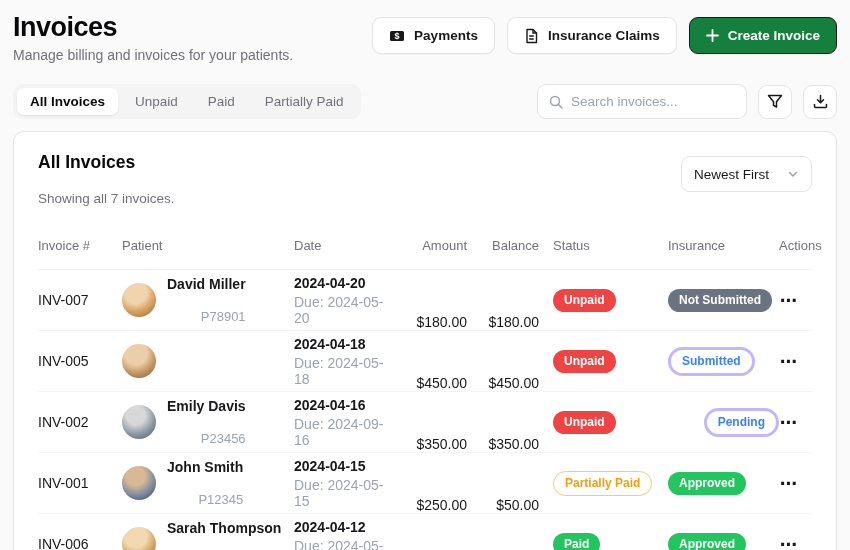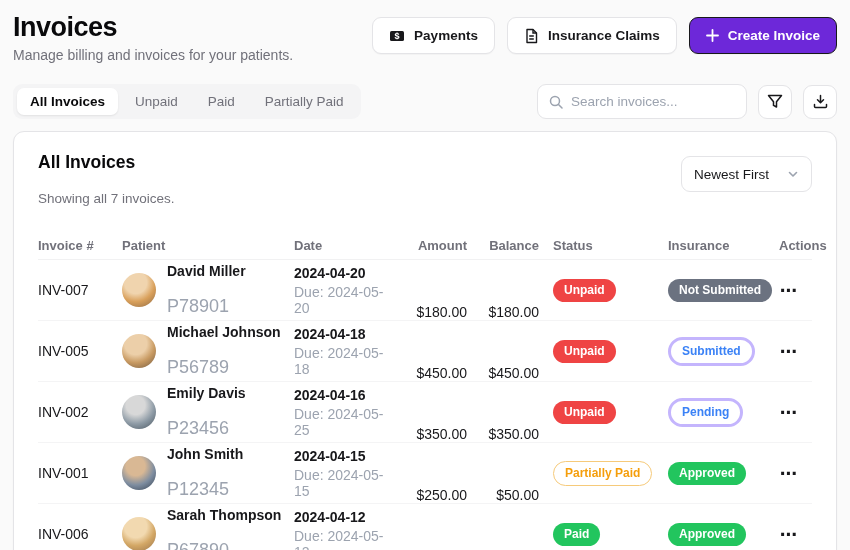--- a/index.html
+++ b/index.html
@@ -12,21 +12,21 @@
 
   
   .top { display:flex; justify-content:space-between; align-items:flex-start; }
   .page-title { font-size:27px; font-weight:700; color:#09090b; letter-spacing:-0.5px; }
   .page-sub { font-size:14px; color:#71717a; margin-top:4px; }
   .top-actions { display:flex; gap:12px; padding-top:5px; }
   .btn { display:inline-flex; align-items:center; gap:9px; height:37px; padding:0 16px;
          border-radius:9px; font-size:13.5px; font-weight:600; cursor:pointer;
          border:1px solid #e4e4e7; background:#fff; color:#18181b;
          font-family:inherit; box-shadow:0 1px 1px rgba(0,0,0,.03); }
-  .btn-primary { background:#6d28d9; border-color:#18181b; color:#fff; }
+  .btn-primary { background:#15803d; border-color:#18181b; color:#fff; }
   .btn svg { flex:0 0 auto; }
 
   
   .toolbar { display:flex; justify-content:space-between; align-items:center; margin-top:21px; }
   .tabs { display:flex; align-items:center; gap:4px; background:#f4f4f5; border-radius:9px;
           padding:4px; }
   .tab { font-size:13.5px; font-weight:500; color:#71717a; padding:6px 13px; border-radius:7px;
          cursor:pointer; border:none; background:transparent; font-family:inherit; }
   .tab.active { background:#fff; color:#09090b; font-weight:600;
                 box-shadow:0 1px 2px rgba(0,0,0,.08); }
@@ -50,37 +50,37 @@
             width:131px; height:36px; border:1px solid #e4e4e7; border-radius:9px;
             background:#fff; padding:0 12px; font-size:13.5px; font-weight:500; color:#18181b;
             cursor:pointer; margin-top:4px; font-family:inherit; }
   .select .chev { color:#9ca3af; display:flex; }
 
   
   .table { margin-top:24px; }
   .thead, .trow { display:grid;
     grid-template-columns:84px 172px 105px 68px 72px 115px 125px 1fr;
     align-items:center; }
-  .thead { color:#71717a; font-size:13px; font-weight:700; padding:8px 0 6px;
+  .thead { color:#71717a; font-size:13px; font-weight:400; padding:8px 0 16px;
            border-bottom:1px solid #f1f1f2; }
   .trow { border-bottom:1px solid #f4f4f5; height:61px; }
   .cell { font-size:14px; }
   .c-right { text-align:right; }
   .invoice-no { font-weight:500; color:#18181b; }
   .patient-cell { display:flex; align-items:center; gap:11px; }
   .avatar { width:34px; height:34px; border-radius:50%; flex:0 0 auto;
             background:radial-gradient(circle at 35% 30%, #e8c9a8 0 40%, #b68a5e 70%, #7a5a3a 100%); }
   .av-0 { background:radial-gradient(circle at 40% 28%, #f0d4ae 0 35%, #d9a05b 60%, #8a6642 100%); }
   .av-1 { background:radial-gradient(circle at 40% 28%, #eccfa9 0 35%, #c89a62 60%, #6e553c 100%); }
   .av-2 { background:radial-gradient(circle at 40% 30%, #d8d8d8 0 30%, #8d9aa5 60%, #46525c 100%); }
   .av-3 { background:radial-gradient(circle at 40% 30%, #d9b894 0 30%, #7e8da0 60%, #313e4e 100%); }
   .av-4 { background:radial-gradient(circle at 40% 28%, #f2d9b0 0 35%, #d3a765 60%, #97724a 100%); }
   .pinfo { display:flex; flex-direction:column; gap:17px; }
   .pname { font-weight:600; font-size:14px; color:#18181b; }
-  .pid { font-size:18px; color:#9ca3af; }
+  .pid { font-size:13px; color:#9ca3af;text-align:right; }
   .datecell { display:flex; flex-direction:column; gap:3px; }
   .dmain { font-weight:600; font-size:14px; color:#18181b; }
   .ddue { font-size:14px; color:#9ca3af; }
   .amt { font-weight:500; color:#18181b;margin-top:44px; }
 
   .badge { display:inline-block; padding:4px 11px; border-radius:999px; font-size:12px;
            font-weight:700; line-height:1.25; white-space:nowrap; }
   .badge--unpaid { background:#ef4444; color:#fff; }
   .badge--paid { background:#22c55e; color:#fff; }
   .badge--approved { background:#22c55e; color:#fff; }
@@ -220,24 +220,20 @@
     </div>
     <div class="cell actions-cell">
       <button class="dots">⋯</button>
     </div>
   </div>
 
   <div class="trow">
     <div class="cell invoice-no">INV-005</div>
     <div class="cell patient-cell">
       <span class="avatar av-1"></span>
-      <span class="pinfo">
-        <span class="pname">Michael Johnson</span>
-        <span class="pid">P56789</span>
-      </span>
     </div>
     <div class="cell datecell">
       <span class="dmain">2024-04-18</span>
       <span class="ddue">Due: 2024-05-18</span>
     </div>
     <div class="cell amt c-right">$450.00</div>
     <div class="cell amt c-right">$450.00</div>
     <div class="cell" style="padding-left:14px;">
       <span class="badge badge--unpaid">Unpaid</span>
     </div>
@@ -253,28 +249,28 @@
     <div class="cell invoice-no">INV-002</div>
     <div class="cell patient-cell">
       <span class="avatar av-2"></span>
       <span class="pinfo">
         <span class="pname">Emily Davis</span>
         <span class="pid">P23456</span>
       </span>
     </div>
     <div class="cell datecell">
       <span class="dmain">2024-04-16</span>
-      <span class="ddue">Due: 2024-05-25</span>
+      <span class="ddue">Due: 2024-09-16</span>
     </div>
     <div class="cell amt c-right">$350.00</div>
     <div class="cell amt c-right">$350.00</div>
     <div class="cell" style="padding-left:14px;">
       <span class="badge badge--unpaid">Unpaid</span>
     </div>
-    <div class="cell" style="padding-left:14px;">
+    <div class="cell" style="padding-left:14px;text-align:right;">
       <span class="badge badge--pending">Pending</span>
     </div>
     <div class="cell actions-cell">
       <button class="dots">⋯</button>
     </div>
   </div>
 
   <div class="trow">
     <div class="cell invoice-no">INV-001</div>
     <div class="cell patient-cell">

